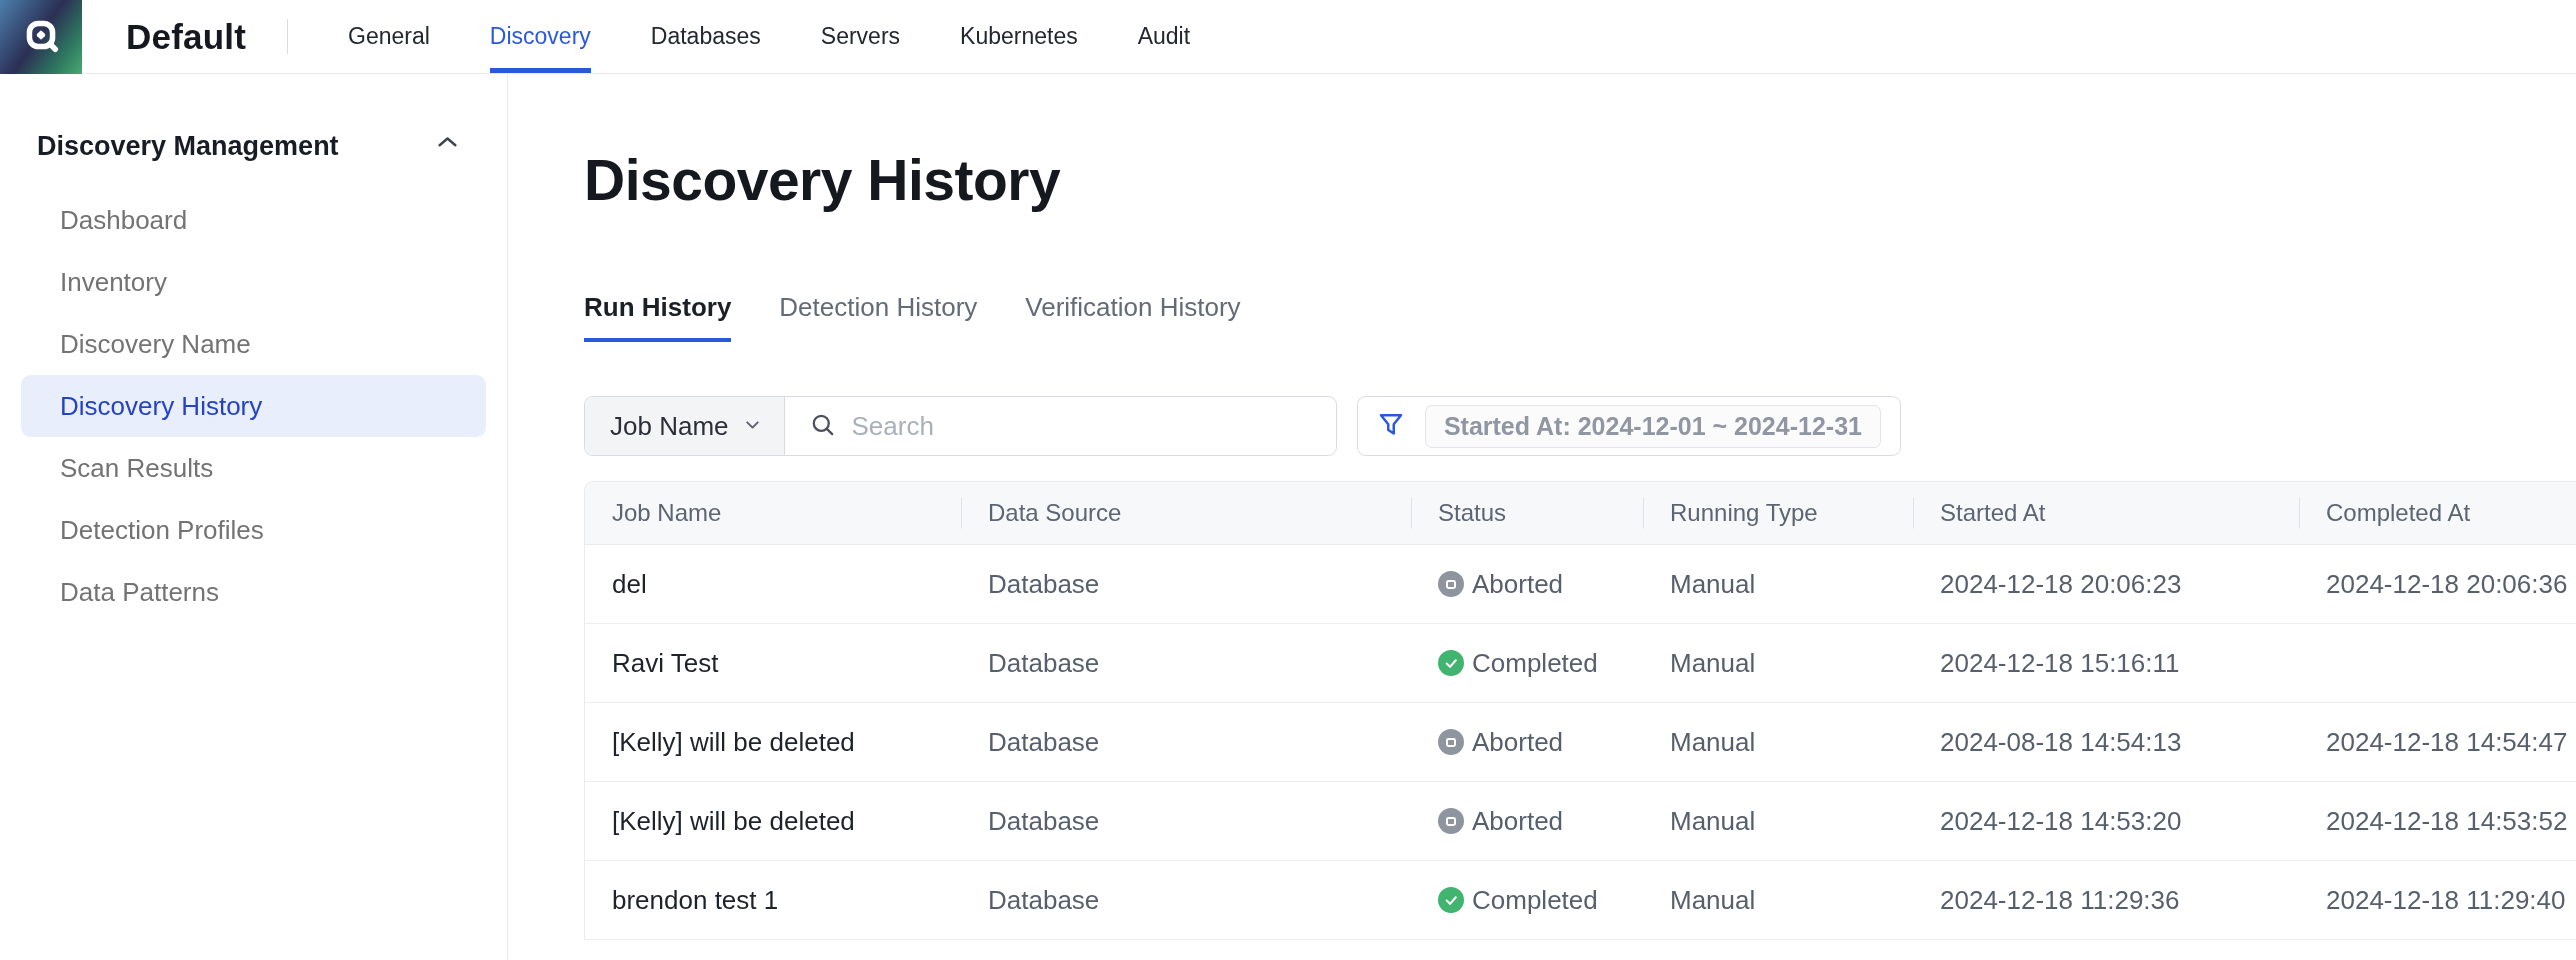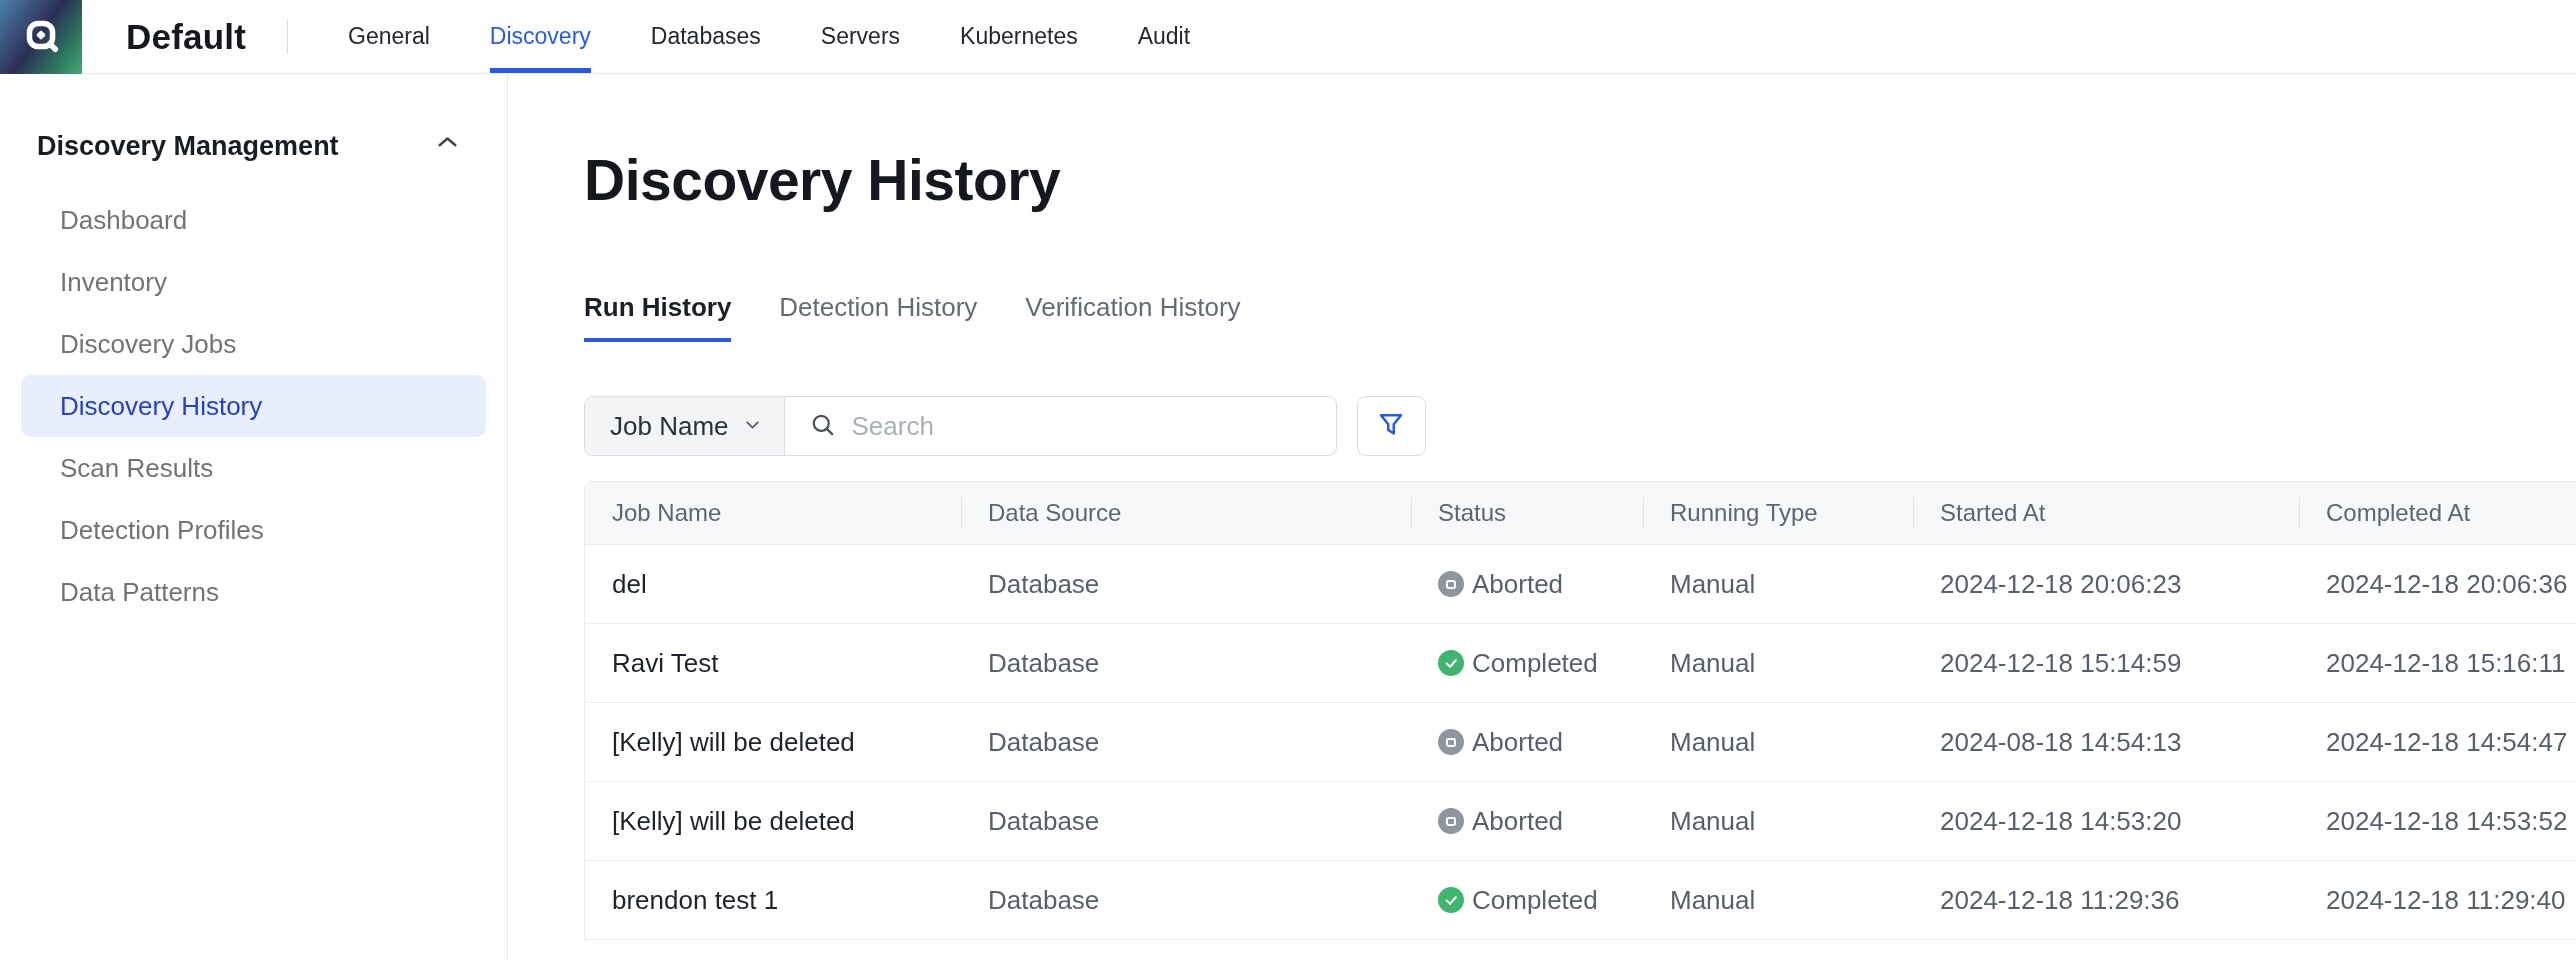--- a/index.html
+++ b/index.html
@@ -196,21 +196,21 @@
       </span>
     </div>
     <div class="side-items">
         <div class="side-item">
           <span>Dashboard</span>
         </div>
         <div class="side-item">
           <span>Inventory</span>
         </div>
         <div class="side-item">
-          <span>Discovery Jobs</span>
+          <span>Discovery Name</span>
         </div>
         <div class="side-item active">
           <span>Discovery History</span>
         </div>
         <div class="side-item">
           <span>Scan Results</span>
         </div>
         <div class="side-item">
           <span>Detection Profiles</span>
         </div>
@@ -249,20 +249,21 @@
           <input type="text" placeholder="Search" style="">
         </div>
       </div>
 
       <div class="adv-filter">
         <span>
           <svg width="30" height="30" viewBox="0 0 24 24" fill="none">
             <path d="M4 5 H20 L14.2 12.2 V19.5 L9.8 16.8 V12.2 Z" stroke="#2b59dd" stroke-width="2" stroke-linejoin="round"></path>
           </svg>
         </span>
+        <span class="filter-tag">Started At: 2024-12-01 ~ 2024-12-31</span>
       </div>
     </div>
 
     <div class="table">
       <div class="thead">
           <div class="th">Job Name</div>
           <div class="th">Data Source</div>
           <div class="th">Status</div>
           <div class="th">Running Type</div>
           <div class="th">Started At</div>
@@ -293,21 +294,20 @@
             <span class="status-icon completed" style="display: flex;">
               <svg width="14.5" height="14.5" viewBox="0 0 24 24" fill="none">
                 <path d="M4.5 12.5 L10 18 L19.5 7" stroke="#ffffff" stroke-width="3.4" stroke-linecap="round" stroke-linejoin="round"></path>
               </svg>
             </span>
 
             <span>Completed</span>
           </span>
         </div>
         <div class="td gray">Manual</div>
-        <div class="td gray">2024-12-18 15:14:59</div>
         <div class="td gray">2024-12-18 15:16:11</div>
       </div>
           <div class="trow">
         <div class="td job">[Kelly] will be deleted</div>
         <div class="td gray">Database</div>
         <div class="td">
           <span class="status-wrap">
 
             <span class="status-icon aborted" style="display: flex;">
               <span class="stop-square"></span>

